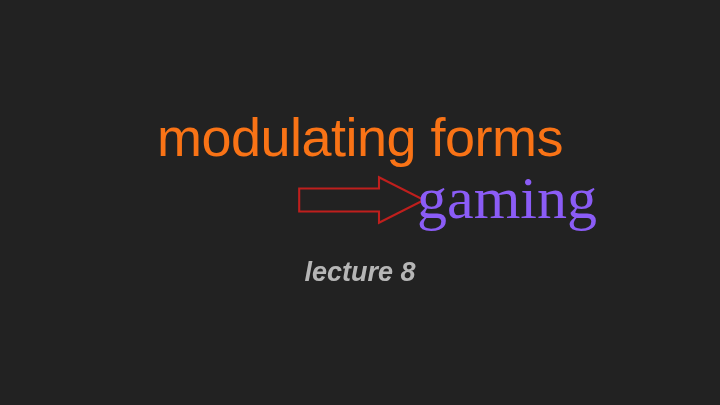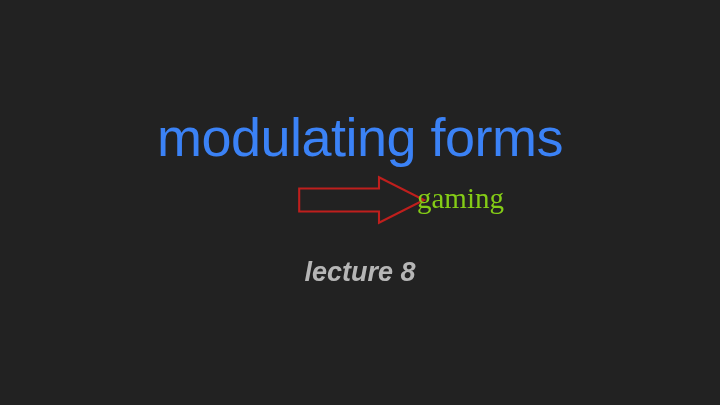--- a/index.html
+++ b/index.html
@@ -27,21 +27,21 @@
     position: absolute;
     left: 0;
     top: 106px;
     width: 720px;
     text-align: center;
     font-family: "Liberation Sans", sans-serif;
     font-size: 54px;
     font-weight: 400;
     line-height: 62px;
     letter-spacing: -0.5px;
-    color: #3b82f6;
+    color: #f97316;
     white-space: nowrap;
   }
 
   
   .arrow-row {
     position: absolute;
     left: 296px;
     top: 170px;
     width: 300px;
     height: 60px;
@@ -59,24 +59,24 @@
     display: block;
     width: 132px;
     height: 54px;
   }
 
   .gaming-word {
     position: absolute;
     left: 121px;
     top: 0px;
     font-family: "Liberation Serif", serif;
-    font-size: 29px;
+    font-size: 60px;
     font-weight: 400;
     line-height: 56px;
-    color: #84cc16;
+    color: #8b5cf6;
     white-space: nowrap;
   }
 
   
   .slide-subtitle {
     position: absolute;
     left: 0;
     top: 255px;
     width: 720px;
     text-align: center;

